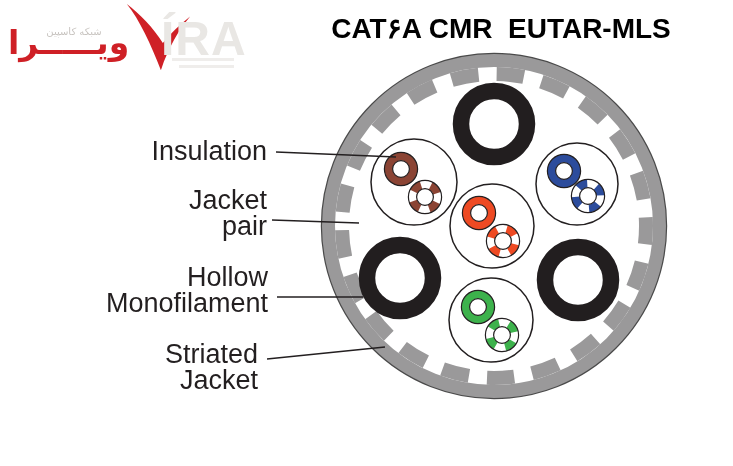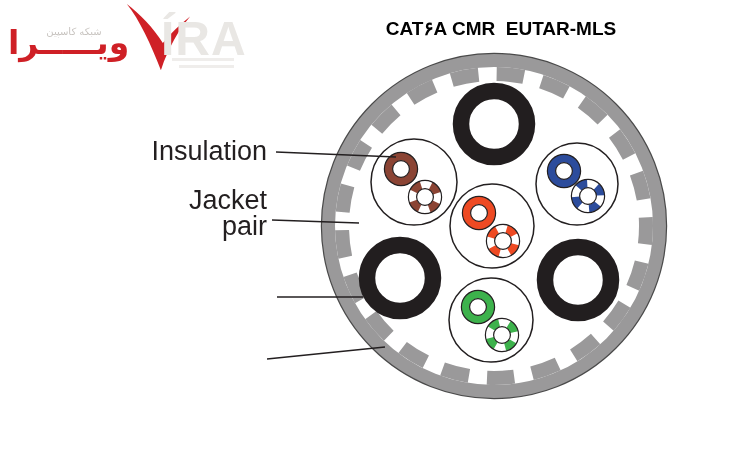--- a/index.html
+++ b/index.html
@@ -29,21 +29,21 @@
     font-size:48px;font-weight:bold;color:var(--logo-gray);letter-spacing:1px;line-height:42px;
   }
   .logo-fineprint1,.logo-fineprint2{position:absolute;background:#efedeb;height:3px;}
   .logo-fineprint1{left:168px;top:58px;width:62px;}
   .logo-fineprint2{left:175px;top:65px;width:55px;}
 
   
   .title{
     position:absolute;left:331px;top:16px;width:340px;
     text-align:center;white-space:pre;
-    font-size:19px;font-weight:bold;color:#000000;line-height:26px;
+    font-size:28px;font-weight:bold;color:#000000;line-height:26px;
   }
 
   
   .diagram{position:absolute;left:0;top:0;width:733px;height:466px;}
 
   
   .callout{
     position:absolute;text-align:right;white-space:pre-line;
     font-size:27px;line-height:26px;color:var(--label-text);
   }
@@ -146,14 +146,18 @@
 
     <line x1="276" y1="152" x2="396" y2="157" style="stroke:var(--outline-thin);stroke-width:1.4"></line>
     <line x1="272" y1="220" x2="359" y2="223" style="stroke:var(--outline-thin);stroke-width:1.4"></line>
     <line x1="277" y1="297" x2="363" y2="297" style="stroke:var(--outline-thin);stroke-width:1.4"></line>
     <line x1="267" y1="359" x2="385" y2="347" style="stroke:var(--outline-thin);stroke-width:1.4"></line>
   </svg>
 
   <div class="callout insulation">Insulation</div>
   <div class="callout twisted">Jacket
 pair</div>
+  <div class="callout hollow">Hollow
+Monofilament</div>
+  <div class="callout striated">Striated
+Jacket</div>
 
 </div>
 
 </body></html>

